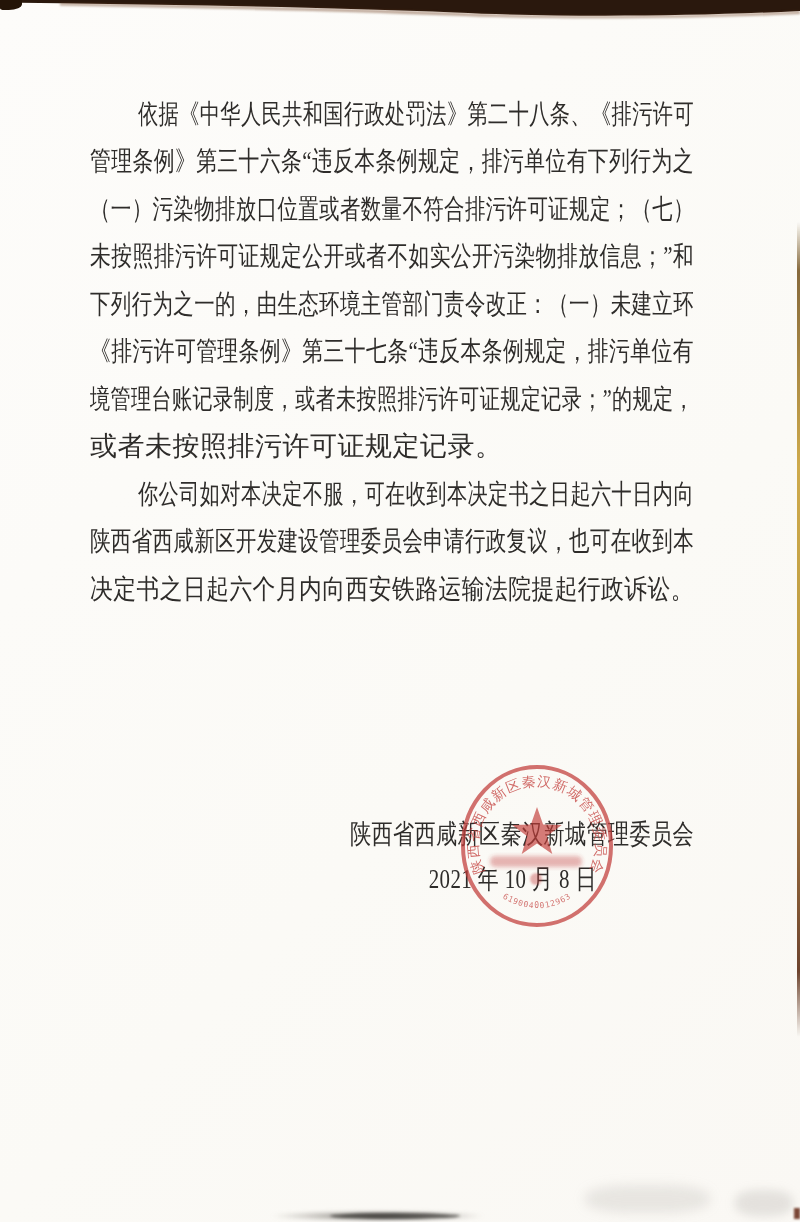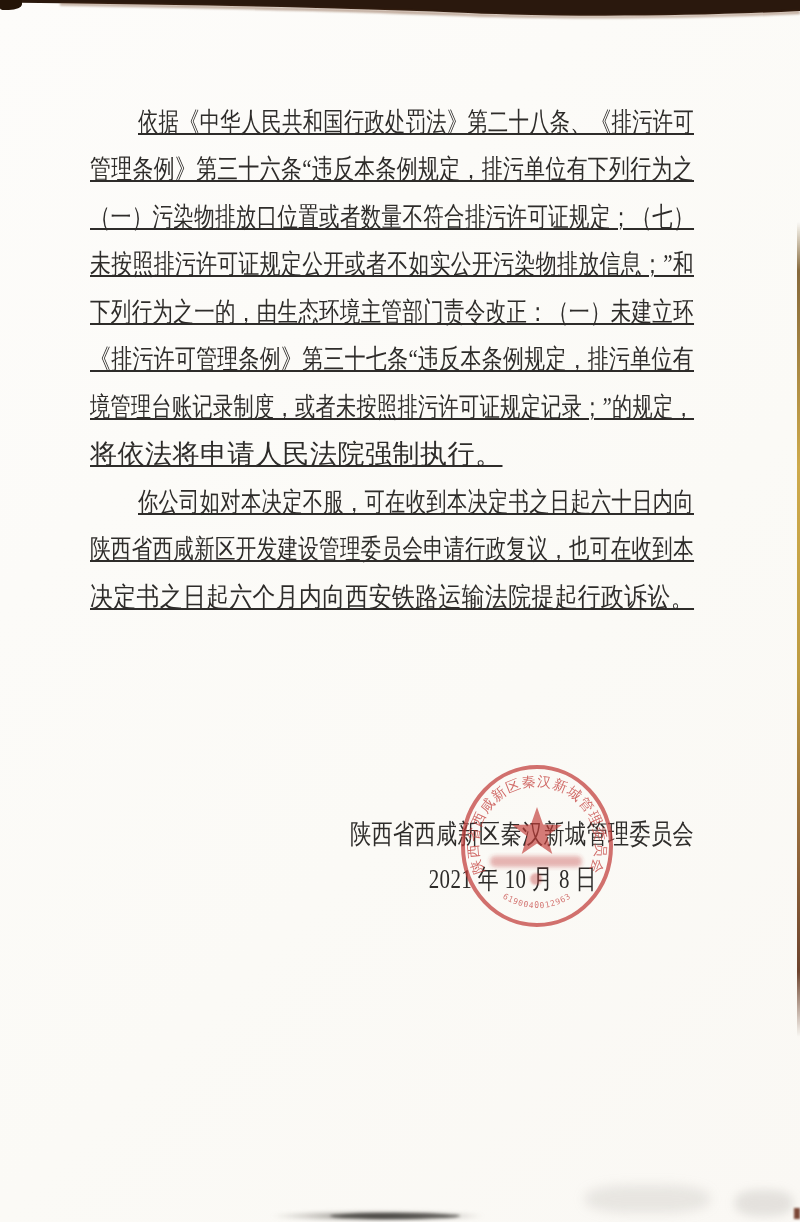--- a/index.html
+++ b/index.html
@@ -24,21 +24,21 @@
     filter:blur(2px);}
   .bottom-smudge-core{position:absolute;left:330px;top:1213px;width:130px;height:6px;border-radius:50%;
     background:rgba(40,38,36,.65);filter:blur(1.5px);}
   .bottom-faint-1{position:absolute;left:585px;top:1185px;width:125px;height:28px;
     background:rgba(150,145,140,.18);filter:blur(6px);border-radius:40%;}
   .bottom-faint-2{position:absolute;left:735px;top:1190px;width:58px;height:26px;
     background:rgba(150,145,140,.22);filter:blur(5px);border-radius:40%;}
   .corner-dot{position:absolute;left:794px;top:1208px;width:6px;height:11px;
     background:#7a4636;filter:blur(1px);}
   
-  .content{position:absolute;left:90px;top:98px;width:604px;color:#2e2c2a;text-decoration:underline;}
+  .content{position:absolute;left:90px;top:90px;width:604px;color:#2e2c2a;}
   .line{height:47.5px;display:flex;align-items:center;}
   .line-text{display:inline-block;white-space:nowrap;font-size:27px;
     transform-origin:left center;letter-spacing:.5px;}
   .line.indent{padding-left:48px;}
   .sig{position:absolute;left:90px;width:604px;text-align:right;color:#2e2c2a;}
   .sig .line-text{transform-origin:right center;}
   .sig-issuer{top:816px;}
   .sig-date{top:861px;padding-right:97px;box-sizing:border-box;}
   
   .seal{position:absolute;left:450px;top:758px;width:170px;height:180px;
@@ -77,21 +77,21 @@
       <div class="line">
         <span class="line-text" style="transform: scaleX(0.7574);">下列行为之一的，由生态环境主管部门责令改正：（一）未建立环</span>
       </div>
       <div class="line">
         <span class="line-text" style="transform: scaleX(0.7719);">《排污许可管理条例》第三十七条“违反本条例规定，排污单位有</span>
       </div>
       <div class="line">
         <span class="line-text" style="transform: scaleX(0.7457);">境管理台账记录制度，或者未按照排污许可证规定记录；”的规定，</span>
       </div>
       <div class="line">
-        <span class="line-text" style="transform: scaleX(1);">将依法将申请人民法院强制执行。</span>
+        <span class="line-text" style="transform: scaleX(1);">或者未按照排污许可证规定记录。</span>
       </div>
       <div class="line indent">
         <span class="line-text" style="transform: scaleX(0.7488);">你公司如对本决定不服，可在收到本决定书之日起六十日内向</span>
       </div>
       <div class="line">
         <span class="line-text" style="transform: scaleX(0.7574);">陕西省西咸新区开发建设管理委员会申请行政复议，也可在收到本</span>
       </div>
       <div class="line">
         <span class="line-text" style="transform: scaleX(0.8448);">决定书之日起六个月内向西安铁路运输法院提起行政诉讼。</span>
       </div>

